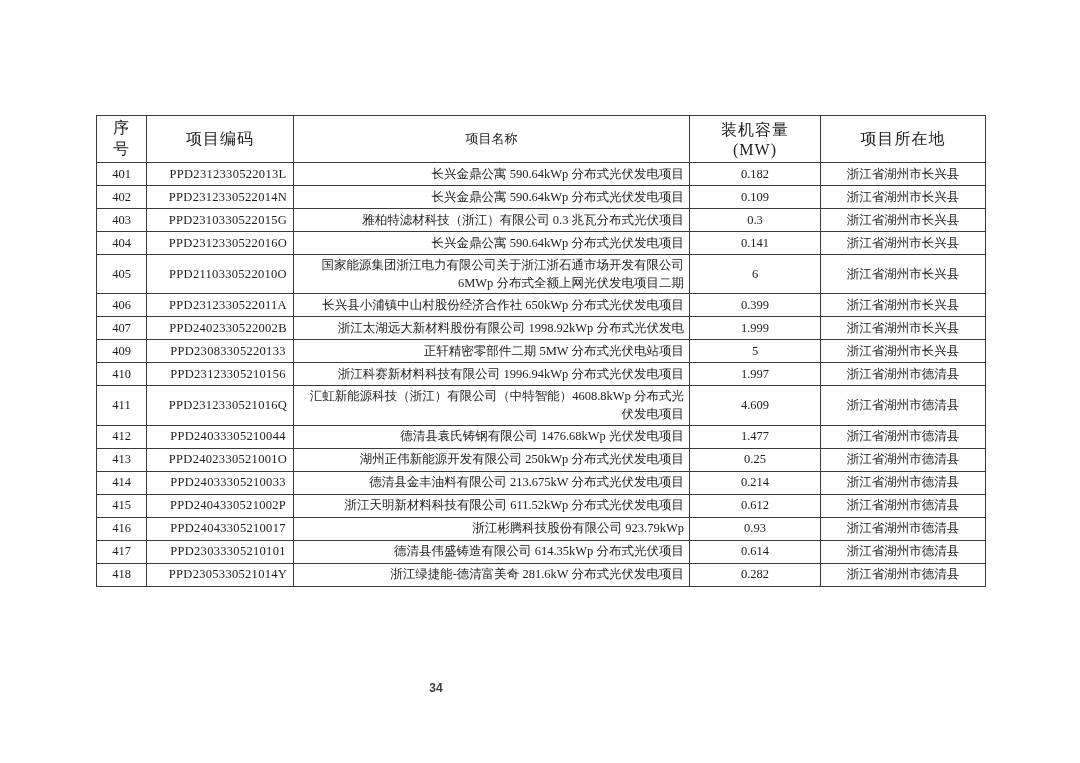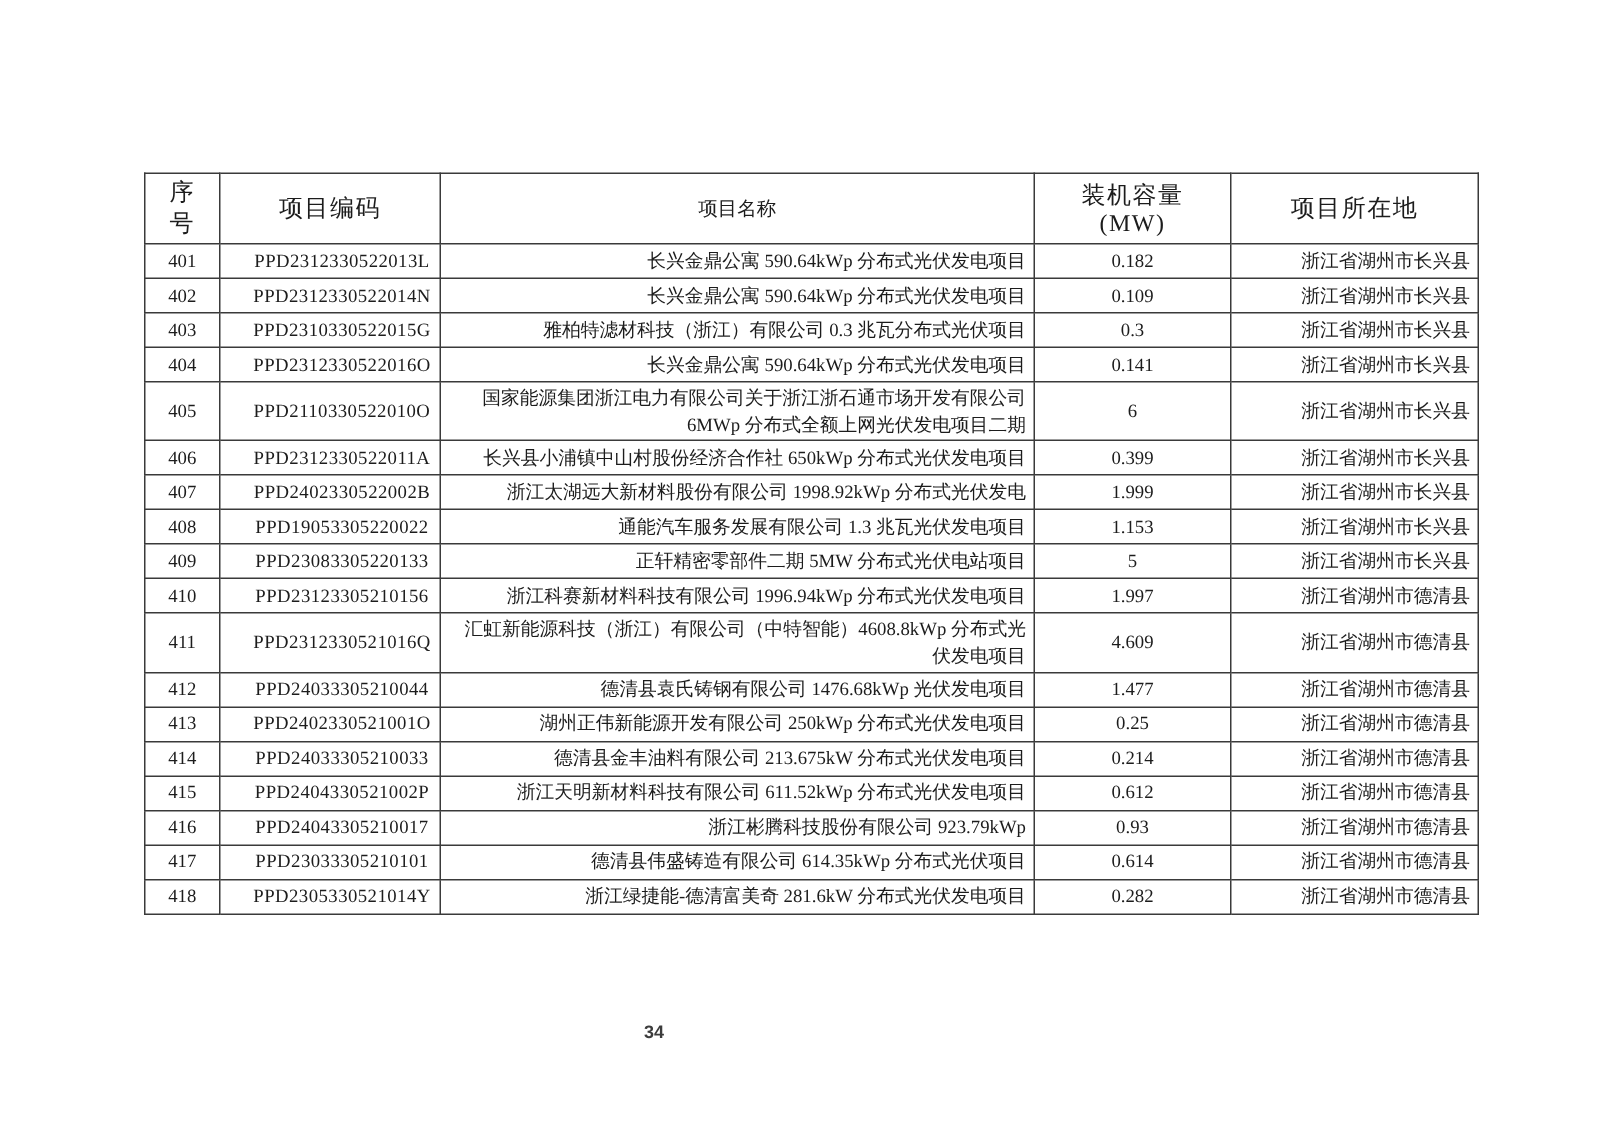--- a/index.html
+++ b/index.html
@@ -44,21 +44,21 @@
   .project-table td {
     font-size: 12.5px;
     height: 23px;
     line-height: 1.45;
     padding: 1px 5px;
   }
   td.c-serial   { text-align: center; }
   td.c-code     { text-align: center; letter-spacing: 0.3px; padding-left: 21px; }
   td.c-name     { text-align: right; padding-left: 4px; }
   td.c-capacity { text-align: center; }
-  td.c-location { text-align: right; }
+  td.c-location { text-align: center; }
   .page-number {
     position: absolute;
     top: 681px;
     left: 0;
     width: 872px;
     text-align: center;
     font-family: "Liberation Sans", "DejaVu Sans", sans-serif;
     font-size: 12px;
     font-weight: bold;
     color: #3c3c3c;
@@ -130,27 +130,20 @@
           <td class="c-location">浙江省湖州市长兴县</td>
         </tr>
         <tr>
           <td class="c-serial">407</td>
           <td class="c-code">PPD2402330522002B</td>
           <td class="c-name">浙江太湖远大新材料股份有限公司 1998.92kWp 分布式光伏发电</td>
           <td class="c-capacity">1.999</td>
           <td class="c-location">浙江省湖州市长兴县</td>
         </tr>
         <tr>
-          <td class="c-serial">408</td>
-          <td class="c-code">PPD19053305220022</td>
-          <td class="c-name">通能汽车服务发展有限公司 1.3 兆瓦光伏发电项目</td>
-          <td class="c-capacity">1.153</td>
-          <td class="c-location">浙江省湖州市长兴县</td>
-        </tr>
-        <tr>
           <td class="c-serial">409</td>
           <td class="c-code">PPD23083305220133</td>
           <td class="c-name">正轩精密零部件二期 5MW 分布式光伏电站项目</td>
           <td class="c-capacity">5</td>
           <td class="c-location">浙江省湖州市长兴县</td>
         </tr>
         <tr>
           <td class="c-serial">410</td>
           <td class="c-code">PPD23123305210156</td>
           <td class="c-name">浙江科赛新材料科技有限公司 1996.94kWp 分布式光伏发电项目</td>

